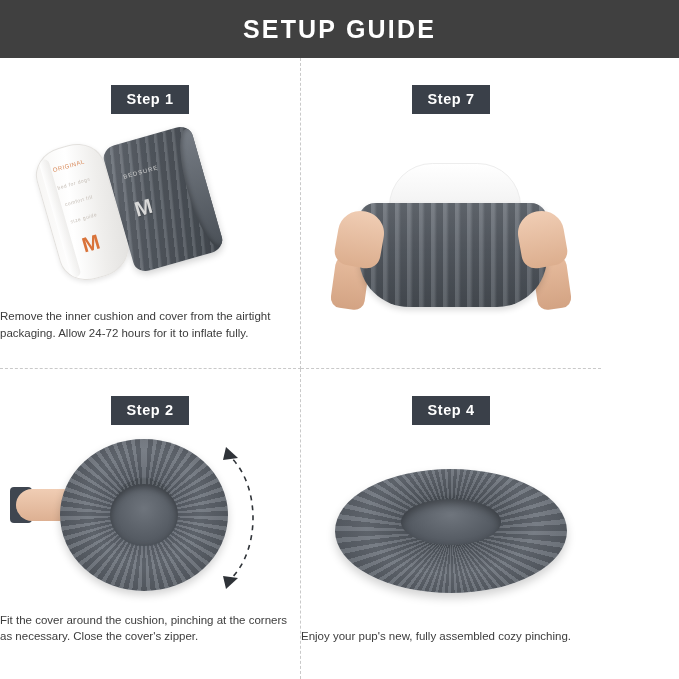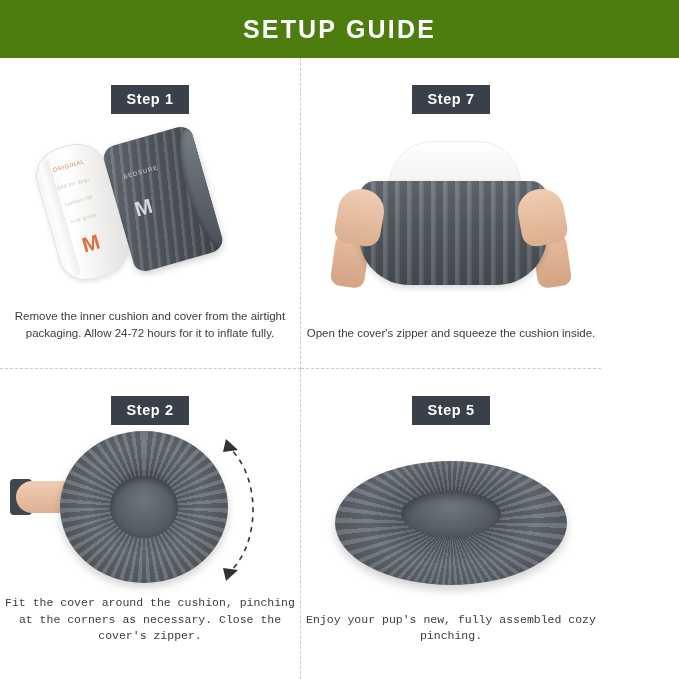--- a/index.html
+++ b/index.html
@@ -15,21 +15,21 @@
     width: 679px;
     height: 679px;
     position: relative;
     background: #ffffff;
     overflow: hidden;
     box-sizing: border-box;
   }
   
   .header {
     height: 58px;
-    background: #4d7c0f;
+    background: #404040;
     display: flex;
     align-items: center;
     justify-content: center;
   }
   .header-title {
     color: #ffffff;
     font-size: 25px;
     font-weight: bold;
     letter-spacing: 2.2px;
   }
@@ -69,27 +69,27 @@
   .art {
     flex: 1 1 auto;
     width: 100%;
     position: relative;
     display: flex;
     align-items: center;
     justify-content: center;
   }
   .caption {
     width: 300px;
-    text-align: center;
+    text-align: left;
     font-size: 11.5px;
     line-height: 1.45;
     color: #3c3c3c;
     padding-bottom: 26px;
   }
-  .cell-3 .caption, .cell-4 .caption { padding-bottom: 34px; font-family: Liberation Mono, monospace; }
+  .cell-3 .caption, .cell-4 .caption { padding-bottom: 34px; }
 
   
   .s1-wrap { position: relative; width: 250px; height: 170px; }
   .s1-bag {
     position: absolute;
     left: 22px;
     top: 18px;
     width: 68px;
     height: 134px;
     border-radius: 30px / 26px;
@@ -328,21 +328,20 @@
           <div class="s2-white"></div>
           <div class="s2-arm left"></div>
           <div class="s2-arm right"></div>
           <div class="s2-cover">
             <div class="ribs"></div>
           </div>
           <div class="s2-hand left"></div>
           <div class="s2-hand right"></div>
         </div>
       </div>
-      <div class="caption">Open the cover's zipper and squeeze the cushion inside.</div>
     </div>
 
     <div class="cell cell-3">
       <div class="step-badge">Step 2</div>
       <div class="art">
         <div class="s3-wrap">
           <div class="s3-sleeve"></div>
           <div class="s3-hand"></div>
           <div class="s3-donut">
             <div class="ribs"></div>
@@ -352,21 +351,21 @@
             <path d="M8 20 C 44 48, 44 122, 8 150" fill="none" stroke="#2f3338" stroke-width="1.6" stroke-dasharray="5 5"></path>
             <polygon points="8,14 20,25 5,27" fill="#2f3338"></polygon>
             <polygon points="8,156 20,145 5,143" fill="#2f3338"></polygon>
           </svg>
         </div>
       </div>
       <div class="caption">Fit the cover around the cushion, pinching at the corners as necessary. Close the cover's zipper.</div>
     </div>
 
     <div class="cell cell-4">
-      <div class="step-badge">Step 5</div>
+      <div class="step-badge">Step 4</div>
       <div class="art">
         <div class="s4-wrap">
           <div class="s4-bed">
             <div class="ribs"></div>
             <div class="hole"></div>
           </div>
         </div>
       </div>
       <div class="caption">Enjoy your pup's new, fully assembled cozy pinching.</div>
     </div>

